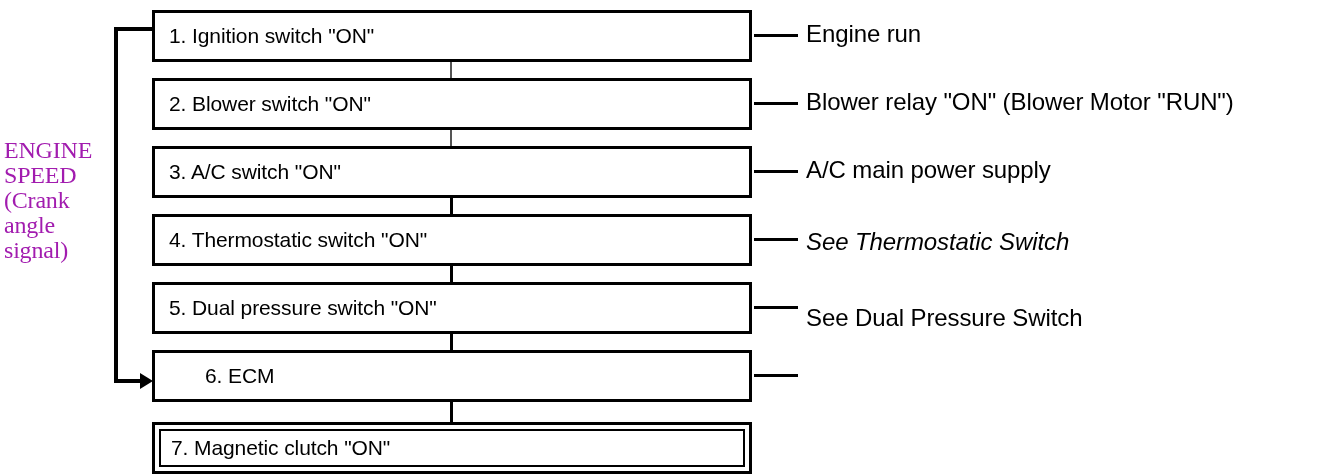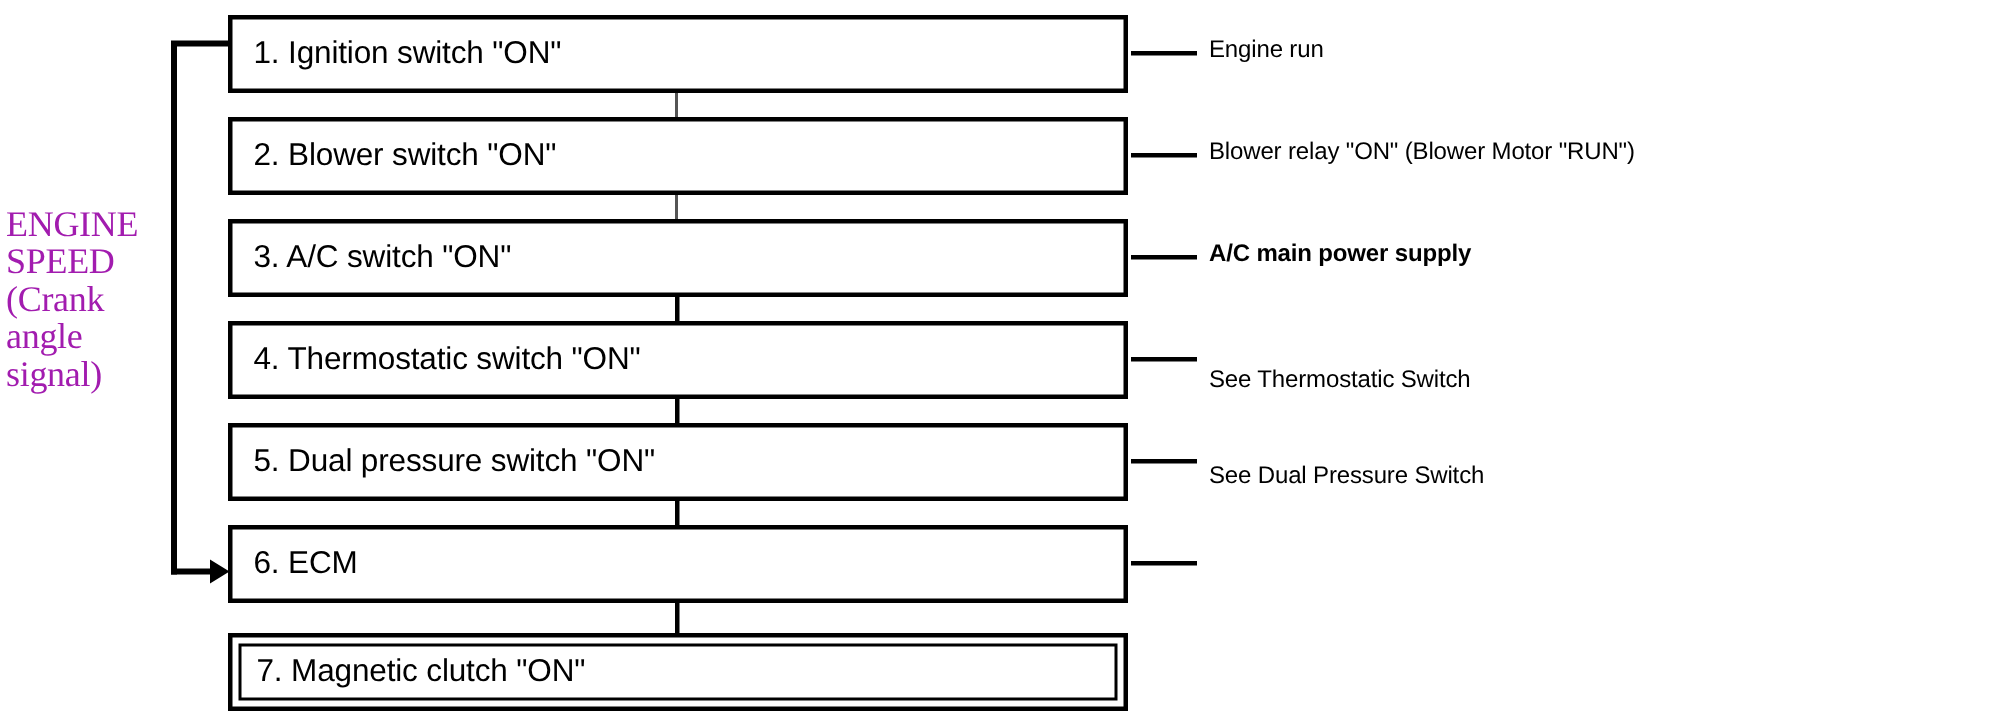--- a/index.html
+++ b/index.html
@@ -118,21 +118,21 @@
   .leader {
     position: absolute;
     left: 754px;
     width: 44px;
     height: 3px;
     background: #000;
   }
   .note {
     position: absolute;
     left: 806px;
-    font-size: 16px;
+    font-size: 24px;
     line-height: 24px;
     letter-spacing: -0.1px;
     white-space: pre-line;
   }
 </style>
 </head>
 <body>
 
 <div id="canvas">
 
@@ -162,35 +162,35 @@
   </div>
   <div class="box" style="top:146px;">
     <span class="box-text">3. A/C switch "ON"</span>
   </div>
   <div class="box" style="top:214px;">
     <span class="box-text">4. Thermostatic switch "ON"</span>
   </div>
   <div class="box" style="top:282px;">
     <span class="box-text">5. Dual pressure switch "ON"</span>
   </div>
-  <div class="box" style="top:350px;">
+  <div class="box" style="top:350px;padding-left:36px;">
     <span class="box-text">6. ECM</span>
   </div>
   <div class="box double" style="top:422px;">
     <div class="box-inner">
       <span class="box-text">7. Magnetic clutch "ON"</span>
     </div>
   </div>
 
   <div class="leader" style="top:34px;"></div>
   <div class="leader" style="top:102px;"></div>
   <div class="leader" style="top:170px;"></div>
   <div class="leader" style="top:238px;"></div>
   <div class="leader" style="top:306px;"></div>
   <div class="leader" style="top:374px;"></div>
 
   <div class="note" style="top:22px;">Engine run</div>
   <div class="note" style="top:90px;">Blower relay "ON" (Blower Motor "RUN")</div>
-  <div class="note" style="top:158px;font-weight:bold;">A/C main power supply</div>
-  <div class="note" style="top:242px;">See Thermostatic Switch</div>
+  <div class="note" style="top:158px;">A/C main power supply</div>
+  <div class="note" style="top:230px;font-style:italic;">See Thermostatic Switch</div>
   <div class="note" style="top:306px;">See Dual Pressure Switch</div>
 
 </div>
 
 </body></html>

